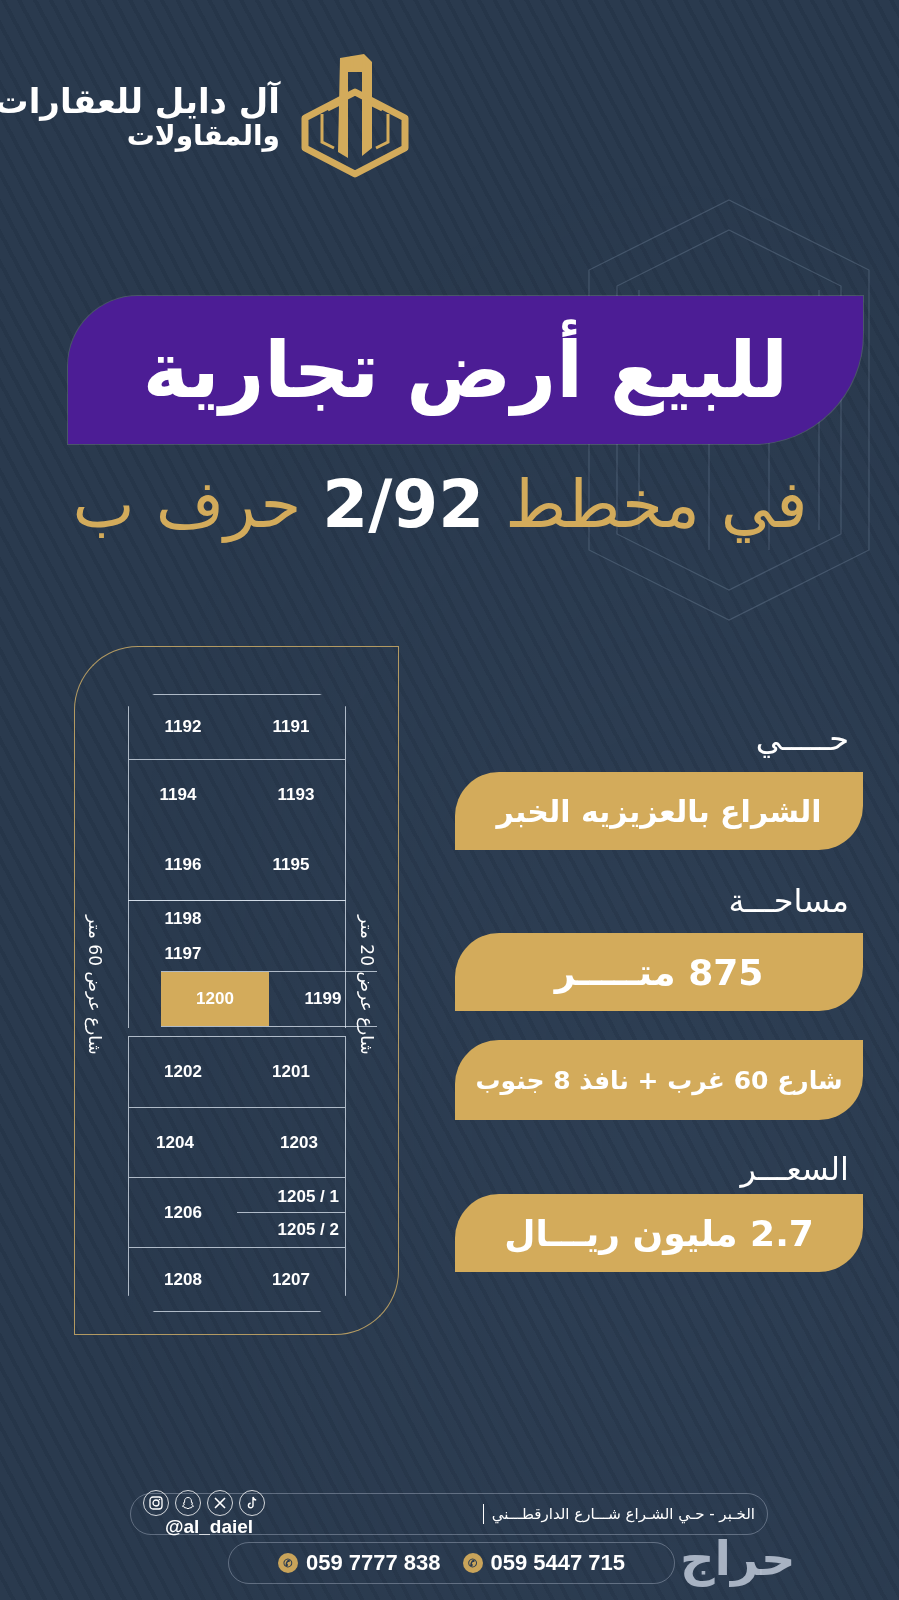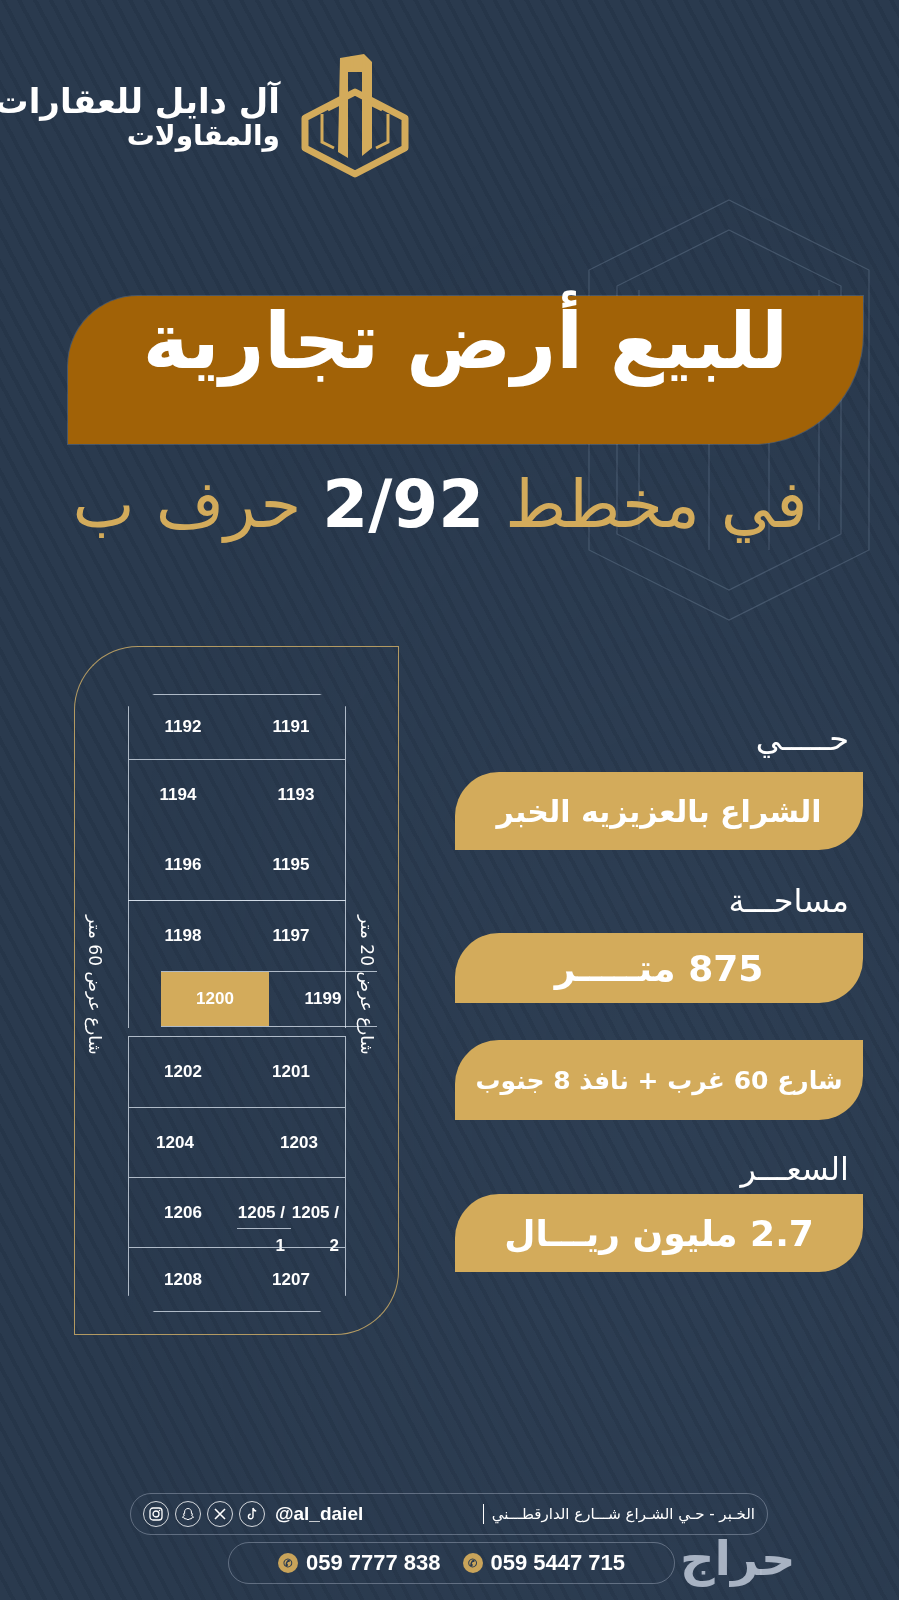--- a/index.html
+++ b/index.html
@@ -21,23 +21,23 @@
   
   .logo { position:absolute; top:52px; left:30px; width:380px; height:130px; }
   .logo-mark { position:absolute; right:0; top:0; width:110px; height:126px; }
   .logo-text { position:absolute; right:130px; top:30px; text-align:right; direction:rtl; }
   .logo-line1 { font-size:34px; font-weight:bold; line-height:38px; color:#fff; white-space:nowrap; }
   .logo-line2 { font-size:28px; font-weight:bold; line-height:32px; color:#fff; white-space:nowrap; }
 
   
   .headline-banner {
     position:absolute; left:68px; top:296px; width:795px; height:148px;
-    background:#a16207;
+    background:#4c1d95;
     border-top-left-radius:70px; border-bottom-right-radius:110px;
-    display:flex; align-items:flex-start; justify-content:center;
+    display:flex; align-items:center; justify-content:center;
     box-shadow: 0 0 0 1px rgba(255,255,255,0.15);
   }
   .headline-text {
     font-size:78px; font-weight:bold; color:#fff; direction:rtl; white-space:nowrap;
     letter-spacing:1px;
   }
   .subheadline {
     position:absolute; left:40px; top:455px; width:800px; height:100px;
     direction:rtl; text-align:center; font-size:66px; white-space:nowrap; line-height:100px;
   }
@@ -80,21 +80,21 @@
   }
   .row {
     position:absolute; left:0; width:100%; display:flex; box-sizing:border-box;
   }
   .row.sep { border-top:1.5px solid rgba(220,230,240,0.75); }
   .cell {
     width:50%; height:100%; display:flex; align-items:center; justify-content:center;
     font-size:17px; font-weight:bold; color:#fff; font-family:"Liberation Sans", sans-serif;
   }
   .cell.highlight { background:#d3ab5b; }
-  .cell.split { flex-direction:row; justify-content:center; padding:0; }
+  .cell.split { flex-direction:column; justify-content:center; padding:0; }
   .cell.split span { display:block; height:33px; line-height:33px; width:100%; text-align:right; padding-right:6px; box-sizing:border-box; }
   .cell.split span.top { border-bottom:1.5px solid rgba(220,230,240,0.75); }
 
   .street-label {
     position:absolute; transform:rotate(90deg); transform-origin:center center;
     font-size:17px; color:#fff; white-space:nowrap; direction:rtl;
   }
 
   
   .info-label {
@@ -114,21 +114,21 @@
     display:flex; align-items:center; justify-content:space-between; padding:0 12px;
   }
   .social-icons { display:flex; gap:6px; align-items:center; }
   .social-icon {
     width:26px; height:26px; border:1px solid rgba(255,255,255,0.8); border-radius:50%;
     display:flex; align-items:center; justify-content:center; font-size:12px; color:#fff; box-sizing:border-box;
   }
   .handle { font-size:19px; font-weight:bold; color:#fff; margin-left:10px; font-family:"Liberation Sans", sans-serif; }
   .divider { width:1px; height:20px; background:#fff; margin:0 8px; }
   .address { direction:rtl; font-size:15px; color:#fff; white-space:nowrap; }
-  .footer-left { display:flex; align-items:center; }
+  .footer-left { display:flex; align-items:center;flex-direction:column; }
 
   .phone-bar {
     position:absolute; left:228px; top:1542px; width:447px; height:42px;
     border:1px solid rgba(200,210,225,0.35); border-radius:22px; box-sizing:border-box;
     display:flex; align-items:center; justify-content:center; gap:22px;
   }
   .phone { display:flex; align-items:center; gap:8px; font-size:22px; font-weight:bold; color:#fff; font-family:"Liberation Sans", sans-serif; }
   .phone-icon {
     width:20px; height:20px; border-radius:50%; background:#c9a45a;
     display:flex; align-items:center; justify-content:center; font-size:11px; color:#2a3a4e;
@@ -206,21 +206,21 @@
       <div class="cell">1194</div>
       <div class="cell">1193</div>
     </div>
     <div class="row" style="top:135px; height:70px;">
       <div class="cell">1196</div>
       <div class="cell">1195</div>
     </div>
   </div>
 
   <div class="block" style="top:206px; height:128px; border-bottom:none;">
-    <div class="row" style="top:0; height:70px;">
+    <div class="row" style="top:0; height:70px;flex-direction:column;">
       <div class="cell">1198</div>
       <div class="cell">1197</div>
     </div>
     <div class="row sep" style="top:70px; height:56px; border-bottom:1.5px solid rgba(220,230,240,0.75);margin-left:32px;">
       <div class="cell highlight">1200</div>
       <div class="cell">1199</div>
     </div>
   </div>
 
   <div class="block" style="top:342px; height:276px; clip-path:polygon(0 0,100% 0,100% 94%,88% 100%,12% 100%,0 94%);">
@@ -245,21 +245,21 @@
     </div>
   </div>
 </div>
 
 <div class="info-label" style="top:720px;">حـــــي</div>
 <div class="info-pill" style="top:772px; height:78px; font-size:30px;">
   <span>الشراع بالعزيزيه الخبر</span>
 </div>
 
 <div class="info-label" style="top:882px;">مساحـــة</div>
-<div class="info-pill" style="top:933px; height:70px; font-size:36px;">
+<div class="info-pill" style="top:933px; height:78px; font-size:36px;">
   <span>875 متـــــر</span>
 </div>
 
 <div class="info-pill" style="top:1040px; height:80px; font-size:25px;">
   <span>شارع 60 غرب + نافذ 8 جنوب</span>
 </div>
 
 <div class="info-label" style="top:1150px;">السعـــر</div>
 <div class="info-pill" style="top:1194px; height:78px; font-size:36px;">
   <span>2.7 مليون ريـــال</span>

